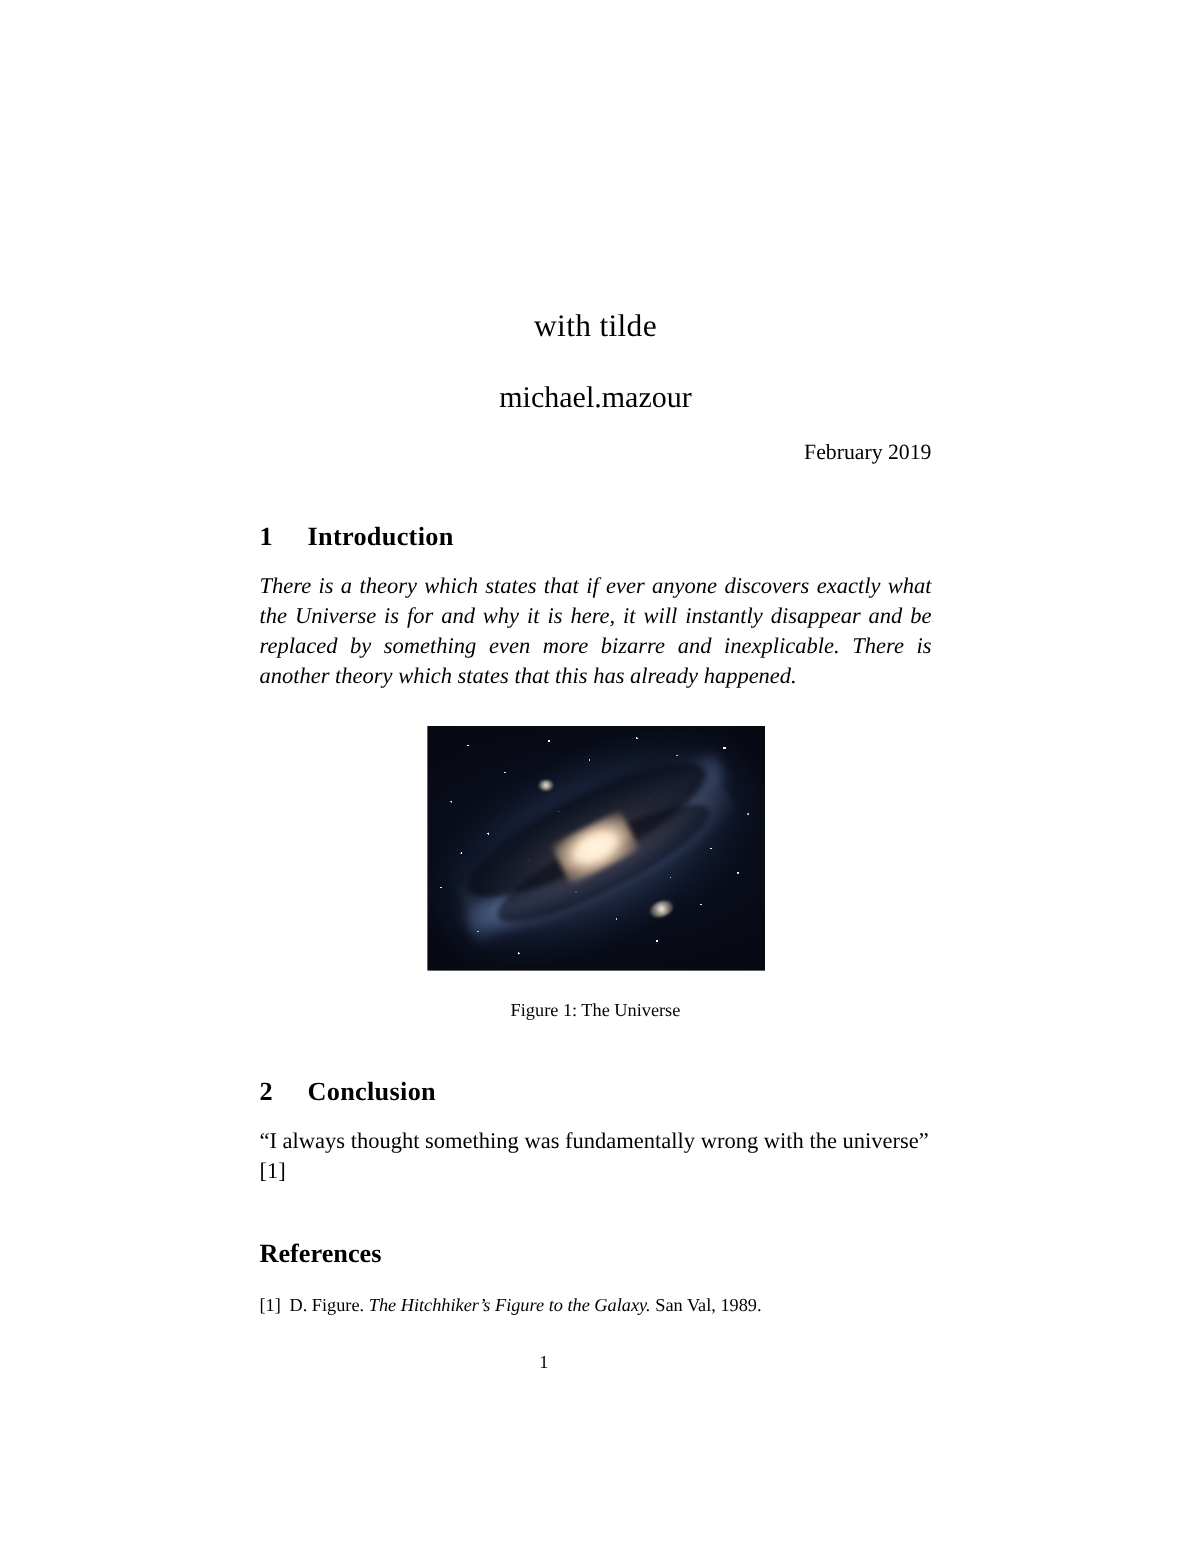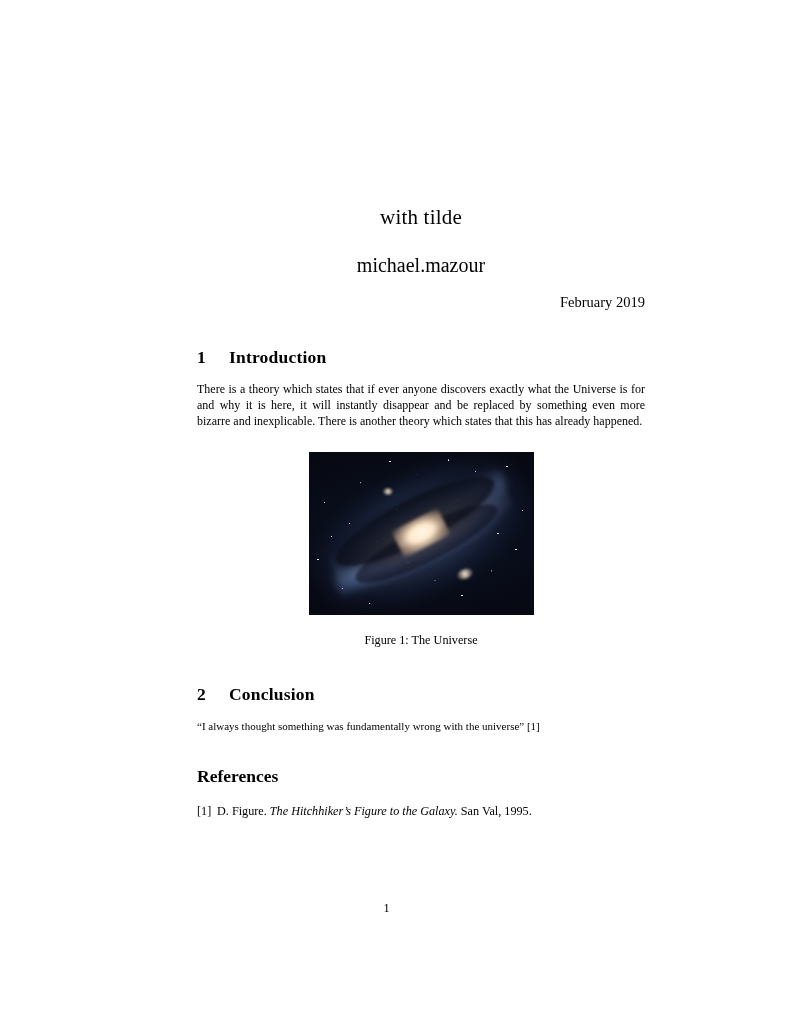--- a/index.html
+++ b/index.html
@@ -14,21 +14,20 @@
     font-family: "Liberation Serif", serif;
     color: #000000;
     overflow: hidden;
   }
   .page {
     position: absolute;
     top: 0; left: 0;
     width: 725px;
     height: 1028px;
     background: #ffffff;
-    margin-left: 24px;
   }
   .content {
     position: absolute;
     left: 173px;
     top: 0;
     width: 448px;
   }
 
   .doc-title {
     margin-top: 205px;
@@ -57,25 +56,26 @@
   }
   .section-heading .num {
     width: 32px;
     flex: none;
   }
   .section-heading .ttl {
     letter-spacing: 0.2px;
   }
 
   p.body-text {
-    font-size: 12px;
+    font-size: 15px;
     line-height: 1.33;
     text-align: justify;
     margin: 0;
     hyphens: none;
+    font-style: italic;
   }
 
   .figure {
     margin-top: 22px;
     text-align: center;
   }
   .figure-img {
     width: 225px;
     height: 163px;
     display: inline-block;
@@ -184,21 +184,21 @@
   .gx-sat.s1 { width: 16px; height: 10px; left: 66%; top: 72%; transform: rotate(-20deg); }
   .gx-sat.s2 { width: 10px; height: 7px; left: 33%; top: 22%; }
 
   .figure-caption {
     margin-top: 14px;
     font-size: 12.2px;
     text-align: center;
   }
 
   .quote-text {
-    font-size: 11px;
+    font-size: 15px;
     line-height: 1.33;
     margin: 0;
   }
 
   .references-heading {
     font-size: 17.5px;
     font-weight: bold;
     margin-top: 33px;
     margin-bottom: 16px;
   }
@@ -258,19 +258,19 @@
 
     <div class="section-heading">
       <span class="num">2</span>
       <span class="ttl">Conclusion</span>
     </div>
     <p class="quote-text">“I always thought something was fundamentally wrong with the universe” [1]</p>
 
     <div class="references-heading">References</div>
     <div class="ref-item">
       <span class="ref-num">[1]</span>
-      <span class="ref-body"><span>D. Figure.</span> <i>The Hitchhiker’s Figure to the Galaxy.</i> <span>San Val, 1995.</span></span>
+      <span class="ref-body"><span>D. Figure.</span> <i>The Hitchhiker’s Figure to the Galaxy.</i> <span>San Val, 1989.</span></span>
     </div>
 
   </div>
 
   <div class="page-number">1</div>
 </div>
 
 </body></html>

